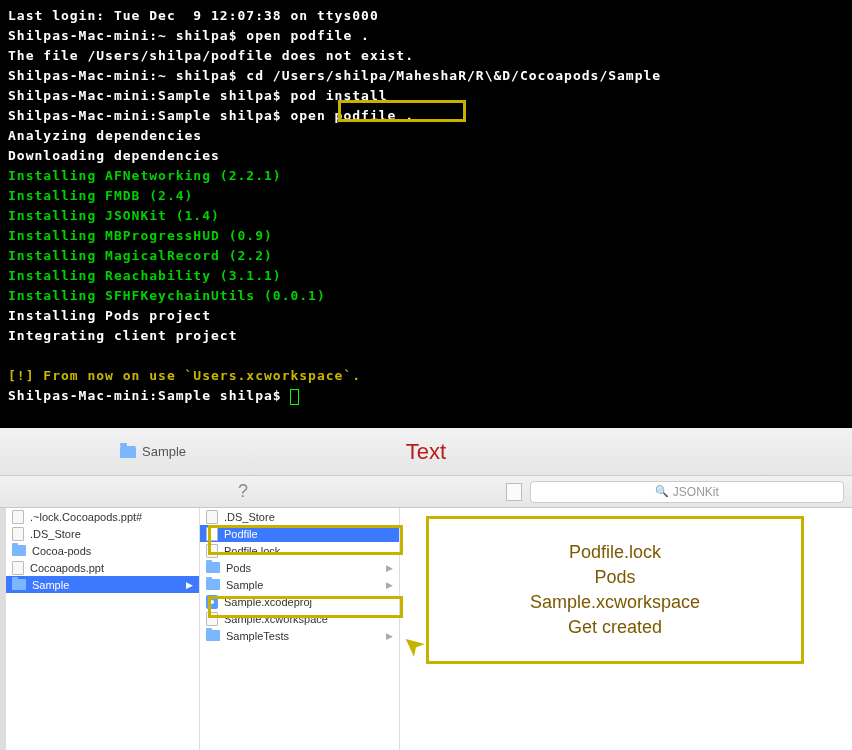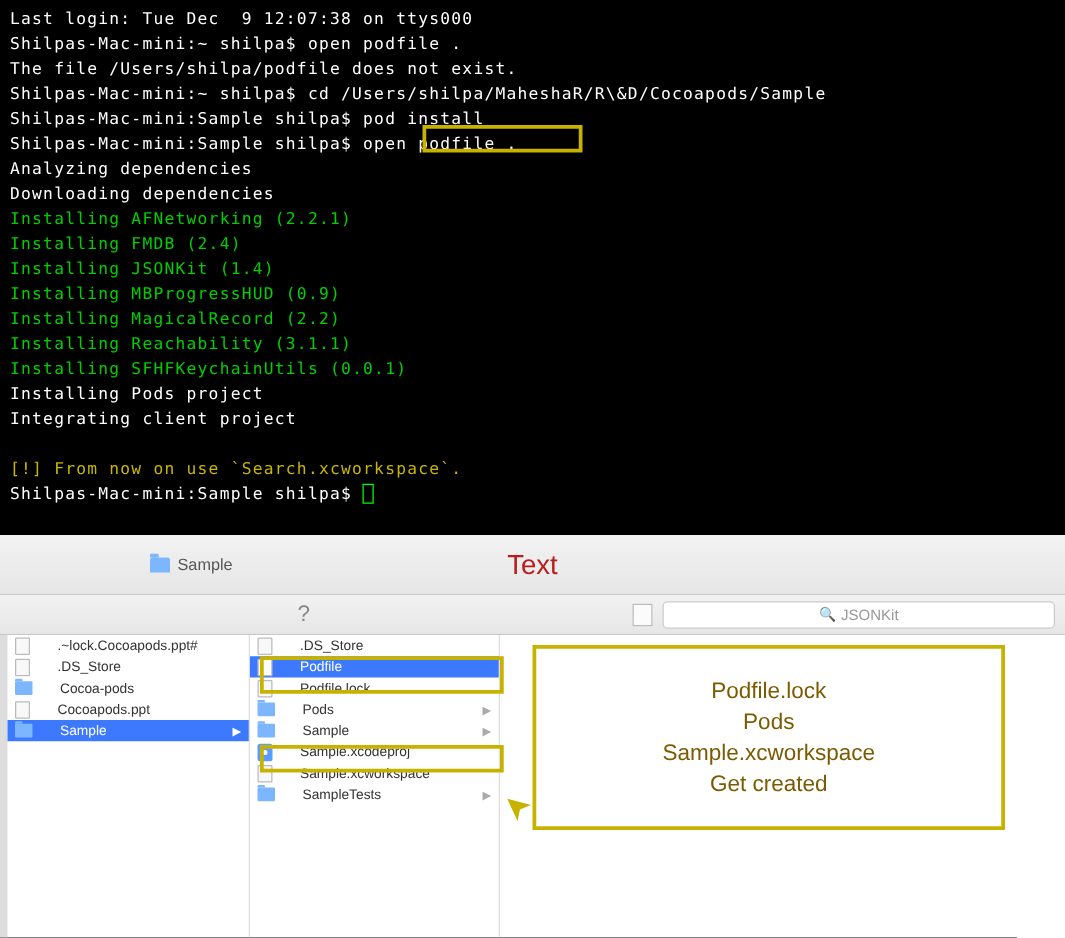--- a/index.html
+++ b/index.html
@@ -1,18 +1,18 @@
 <!DOCTYPE html>
 <html><head>
   <meta charset="utf-8">
   <style>
     * { margin:0; padding:0; box-sizing:border-box; }
     body { width:852px; height:750px; background:#fff; font-family:Menlo,Consolas,monospace; font-size:13px; overflow:hidden; }
 
-    .terminal { background:#000; color:#fff; height:428px; padding:6px 8px; position:relative; font-family:Menlo,Consolas,monospace; letter-spacing:1px; }
+    .terminal { background:#000; color:#fff; height:428px; padding:6px 8px; position:relative; font-family:Menlo,Consolas,monospace; letter-spacing:1px;font-weight:bold; }
     .t-line { white-space:pre; line-height:20px; }
     .green { color:#00d000; }
     .warn { color:#c9b600; }
     .highlight-box { position:absolute; border:3px solid #c7b200; pointer-events:none; }
     .hb1 { top:100px; left:338px; width:128px; height:22px; }
     .cursor { display:inline-block; border:1px solid #00ff00; width:9px; height:16px; vertical-align:middle; }
 
     .finder-header { background:linear-gradient(#f2f2f2,#e6e6e6); height:48px; border-bottom:1px solid #c9c9c9; display:flex; align-items:center; font-family:-apple-system,Helvetica,sans-serif; font-size:13px; color:#555; }
     .folder-label { display:flex; align-items:center; margin-left:120px; gap:6px; }
     .folder-ic { width:16px; height:12px; background:#7cb6ff; border-radius:2px 2px 0 0; position:relative; }
@@ -21,21 +21,21 @@
 
     .toolbar { background:linear-gradient(#f2f2f2,#e6e6e6); height:32px; border-bottom:1px solid #c9c9c9; display:flex; align-items:center; font-family:-apple-system,Helvetica,sans-serif; }
     .help-ic { margin-left:238px; color:#888; font-size:18px; font-weight:300; }
     .doc-ic { margin-left:258px; width:16px; height:18px; background:#fbfbfb; border:1px solid #bbb; display:flex; align-items:center; justify-content:center; font-size:7px; color:#888; }
     .search { margin-left:8px; flex:1; margin-right:8px; height:22px; background:#fff; border:1px solid #ccc; border-radius:4px; display:flex; align-items:center; justify-content:center; color:#999; font-size:12px; gap:4px; }
     .mag { font-size:11px; }
 
     .columns { display:flex; height:242px; font-family:-apple-system,Helvetica,sans-serif; font-size:11px; color:#333; position:relative; }
     .col { width:200px; border-right:1px solid #ddd; }
     .col:first-child { border-left:6px solid #ddd; }
-    .item { display:flex; align-items:center; gap:22px; padding:1px 6px; height:17px; }
+    .item { display:flex; align-items:center; gap:6px; padding:1px 6px; height:17px; }
     .item.sel { background:#3c79ff; color:#fff; }
     .item.sel .file-ic { background:#fff; }
     .file-ic { width:12px; height:14px; background:#f8f8f8; border:1px solid #bbb; border-radius:1px; flex-shrink:0; }
     .proj-ic { width:12px; height:14px; background:#5a9bff; border-radius:2px; flex-shrink:0; position:relative; }
     .proj-ic::after { content:""; position:absolute; top:40%; left:30%; width:4px; height:4px; background:#fff; border-radius:50%; }
     .chev { margin-left:auto; color:#aaa; font-size:9px; }
     .item.sel .chev { color:#fff; }
     .fldr { width:14px; height:11px; background:#7cb6ff; border-radius:1px; position:relative; flex-shrink:0; }
     .fldr::before { content:""; position:absolute; top:-2px; left:0; width:6px; height:2px; background:#7cb6ff; border-radius:1px 1px 0 0; }
 
@@ -59,21 +59,21 @@
   <div class="t-line green">Installing AFNetworking (2.2.1)</div>
   <div class="t-line green">Installing FMDB (2.4)</div>
   <div class="t-line green">Installing JSONKit (1.4)</div>
   <div class="t-line green">Installing MBProgressHUD (0.9)</div>
   <div class="t-line green">Installing MagicalRecord (2.2)</div>
   <div class="t-line green">Installing Reachability (3.1.1)</div>
   <div class="t-line green">Installing SFHFKeychainUtils (0.0.1)</div>
   <div class="t-line">Installing Pods project</div>
   <div class="t-line">Integrating client project</div>
   <div class="t-line">&nbsp;</div>
-  <div class="t-line warn">[!] From now on use `Search.xcworkspace`.</div>
+  <div class="t-line warn">[!] From now on use `Users.xcworkspace`.</div>
   <div class="t-line"><span>Shilpas-Mac-mini:Sample shilpa$ </span><span class="cursor"></span></div>
   <div class="highlight-box hb1"></div>
 </div>
 
 <div class="finder-header">
   <div class="folder-label">
     <span class="folder-ic"></span>
     <span>Sample</span>
   </div>
 </div>

